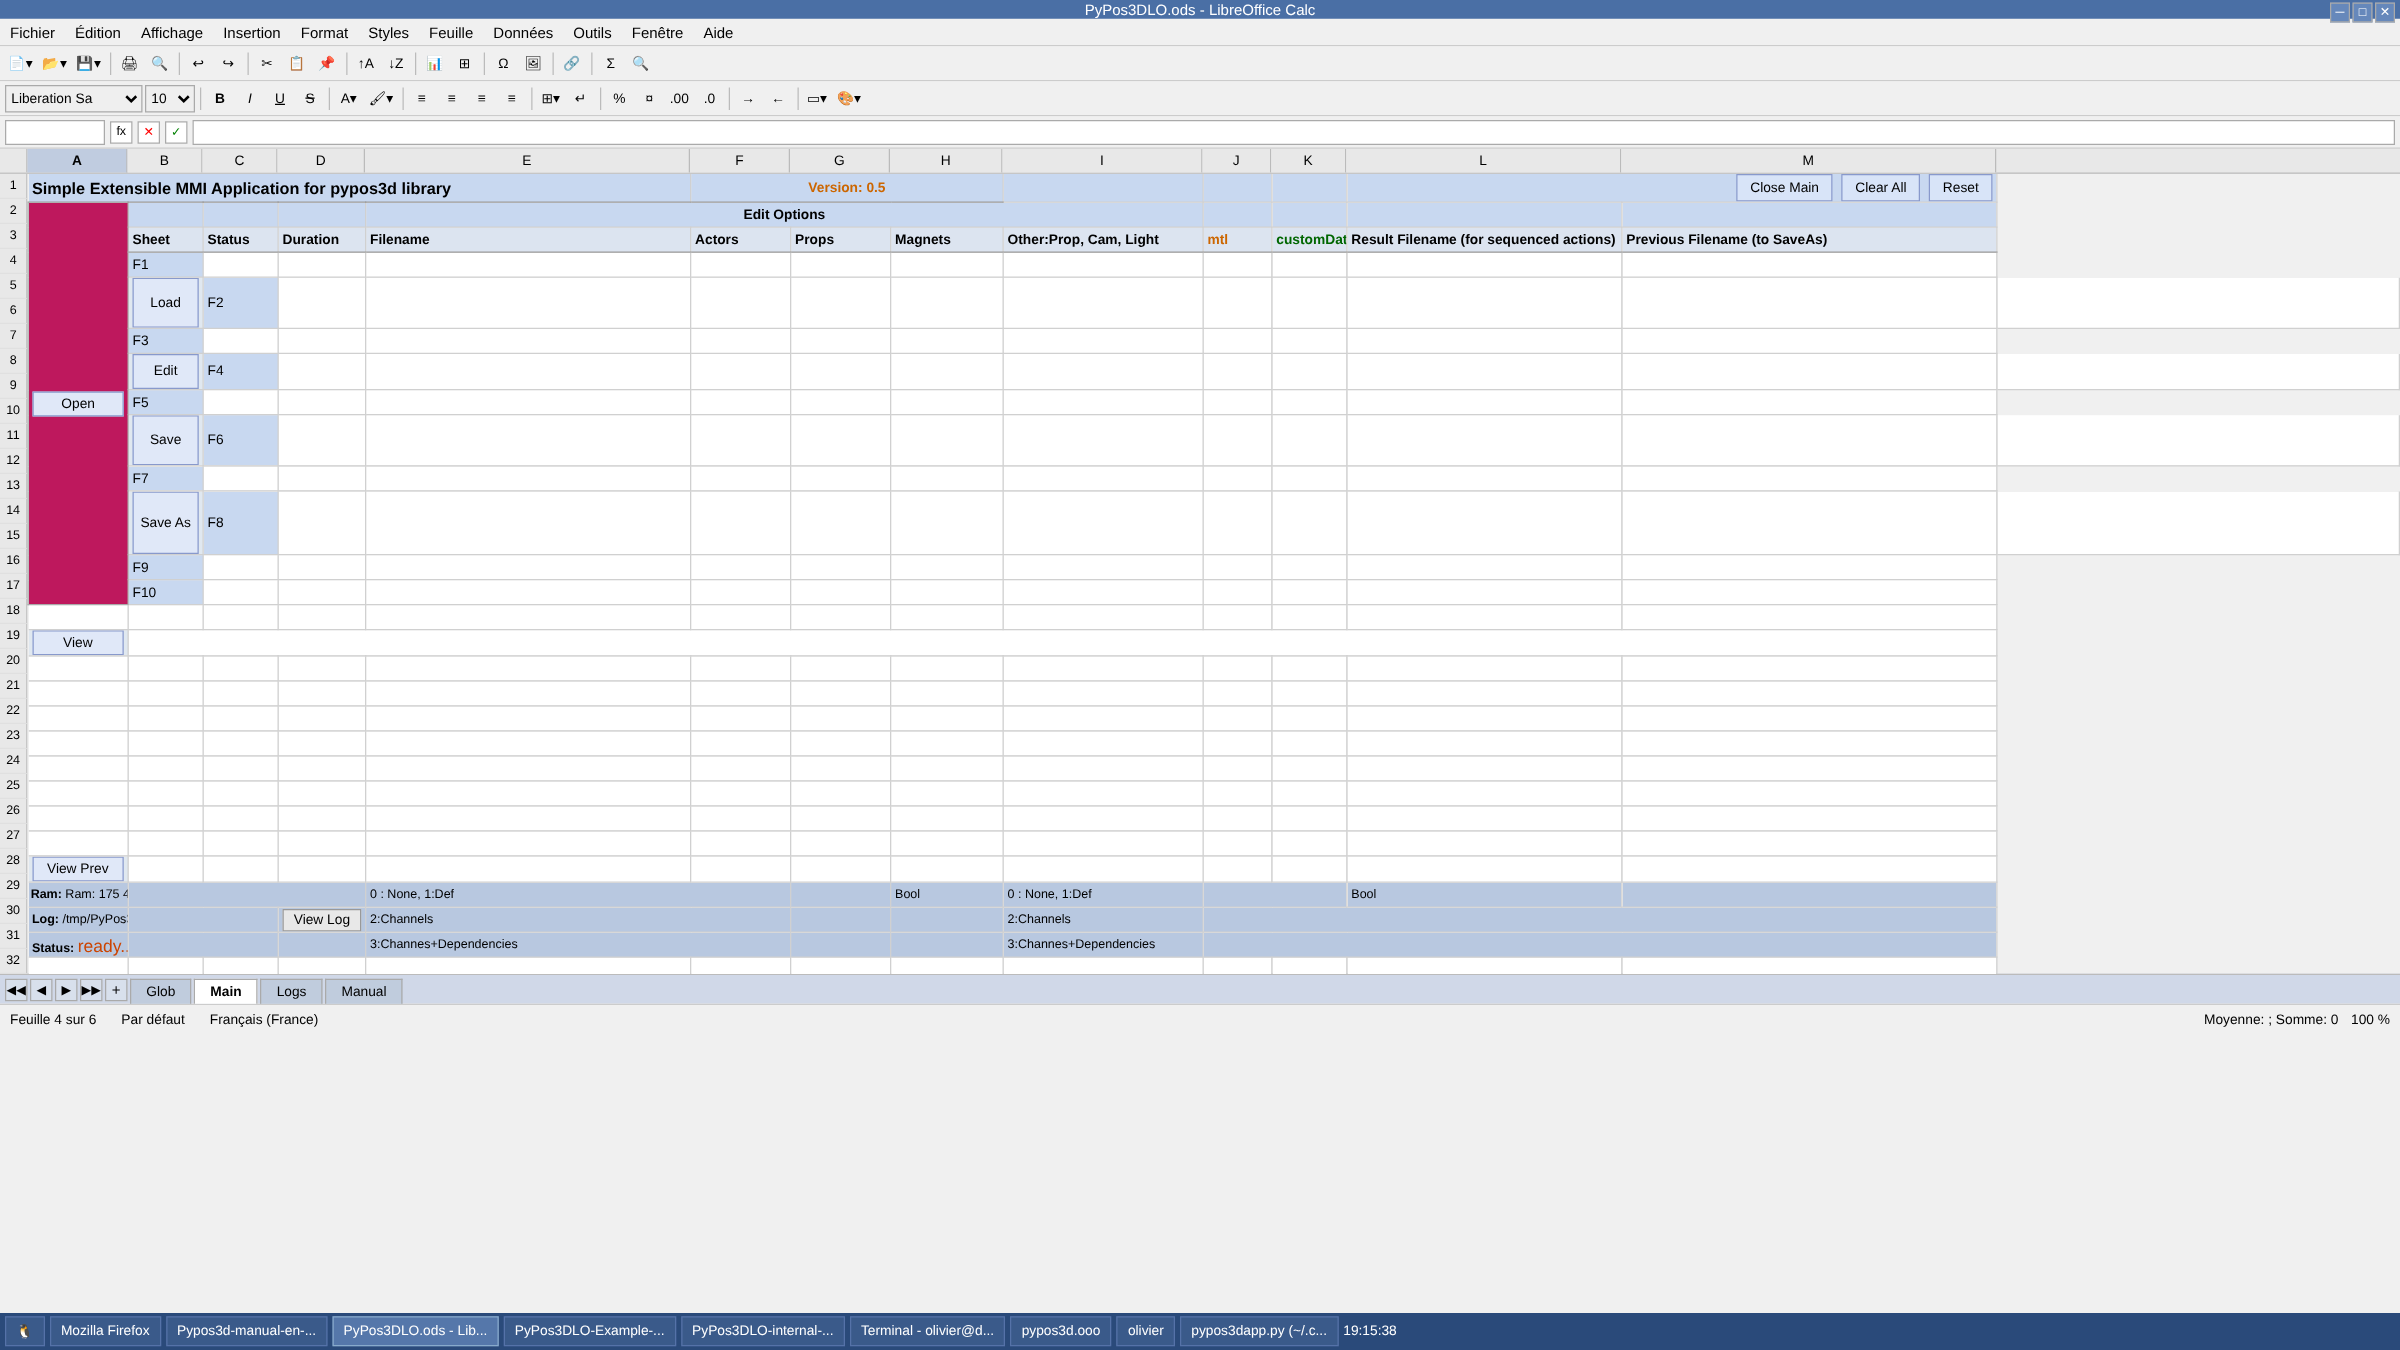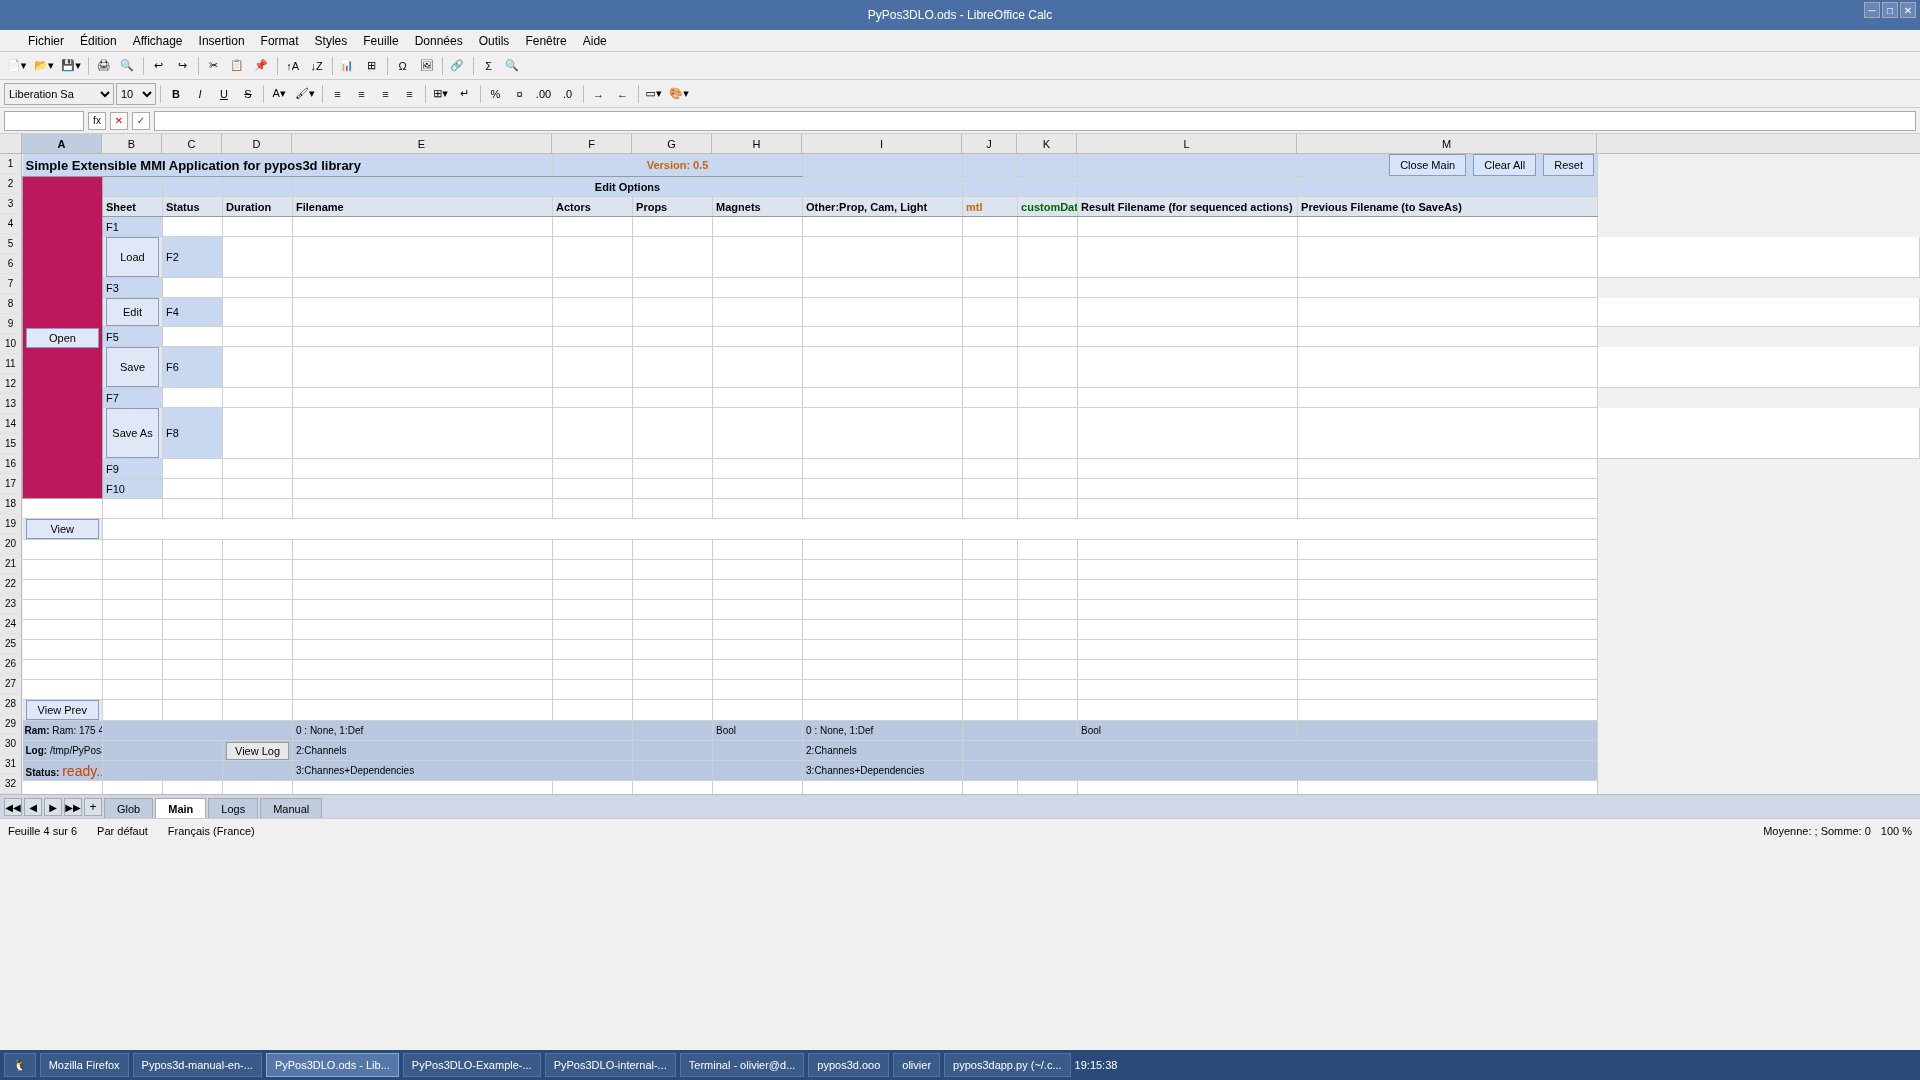--- a/index.html
+++ b/index.html
@@ -1,24 +1,24 @@
 <!DOCTYPE html>
 <html><head>
   <meta charset="utf-8">
   <style>
     * { box-sizing: border-box; margin: 0; padding: 0; }
     body { font-family: 'Liberation Sans', Arial, sans-serif; font-size: 12px; background: #f0f0f0; overflow: hidden; width: 1920px; height: 1080px; }
 
     
-    #titlebar { background: #4a6fa5; color: white; height: 30px; display: flex; align-items: center; justify-content: center; font-size: 12px; }
+    #titlebar { background: #4a6fa5; color: white; height: 15px; display: flex; align-items: center; justify-content: center; font-size: 12px; }
     #titlebar-icons { position: absolute; right: 4px; top: 2px; display: flex; gap: 2px; }
     #titlebar-icons span { width: 16px; height: 16px; background: #6688bb; border: 1px solid #aaa; display: inline-flex; align-items: center; justify-content: center; font-size: 10px; cursor: pointer; color: white; }
 
     
-    #menubar { background: #f0f0f0; height: 22px; display: flex; align-items: center; border-bottom: 1px solid #ccc; padding: 0 20px; }
+    #menubar { background: #f0f0f0; height: 22px; display: flex; align-items: center; border-bottom: 1px solid #ccc; padding: 0 0; }
     #menubar span { padding: 2px 8px; font-size: 12px; cursor: pointer; }
 
     
     .toolbar { background: #f0f0f0; height: 28px; display: flex; align-items: center; border-bottom: 1px solid #ccc; padding: 0 4px; gap: 2px; flex-wrap: nowrap; }
     .toolbar-btn { height: 22px; min-width: 22px; background: #f0f0f0; border: 1px solid transparent; cursor: pointer; display: inline-flex; align-items: center; justify-content: center; font-size: 11px; padding: 0 2px; }
     .toolbar-sep { width: 1px; height: 18px; background: #bbb; margin: 0 2px; }
     .font-select { width: 110px; height: 22px; font-size: 11px; border: 1px solid #aaa; }
     .size-select { width: 40px; height: 22px; font-size: 11px; border: 1px solid #aaa; }
 
     

